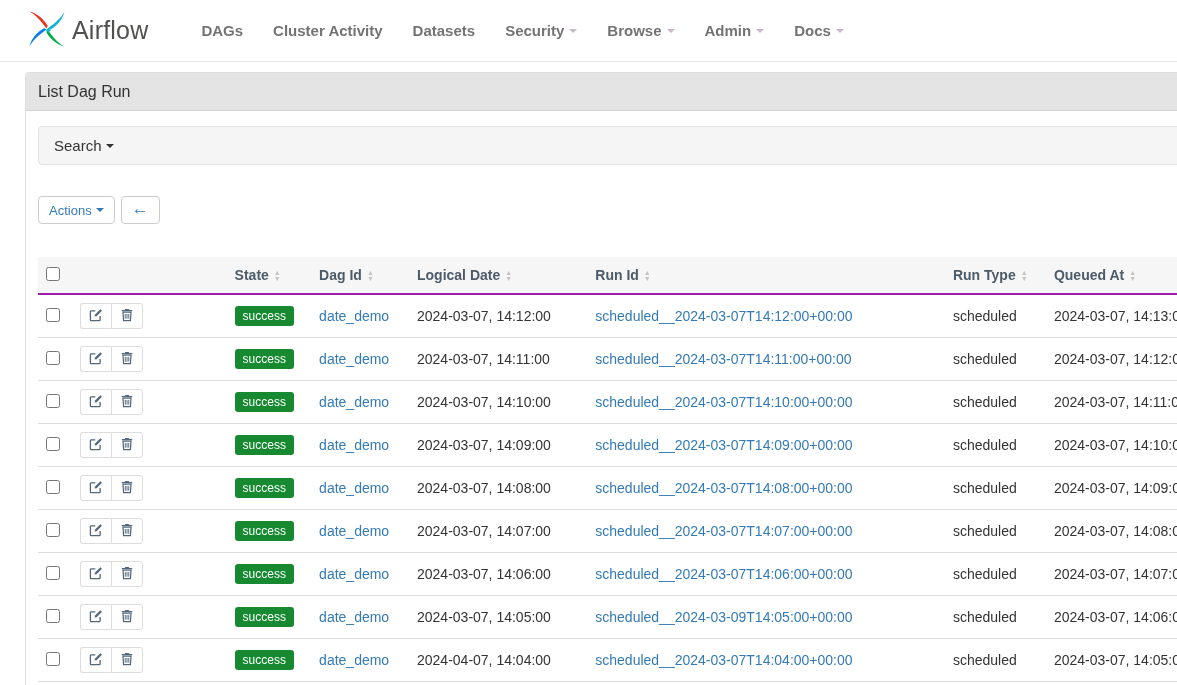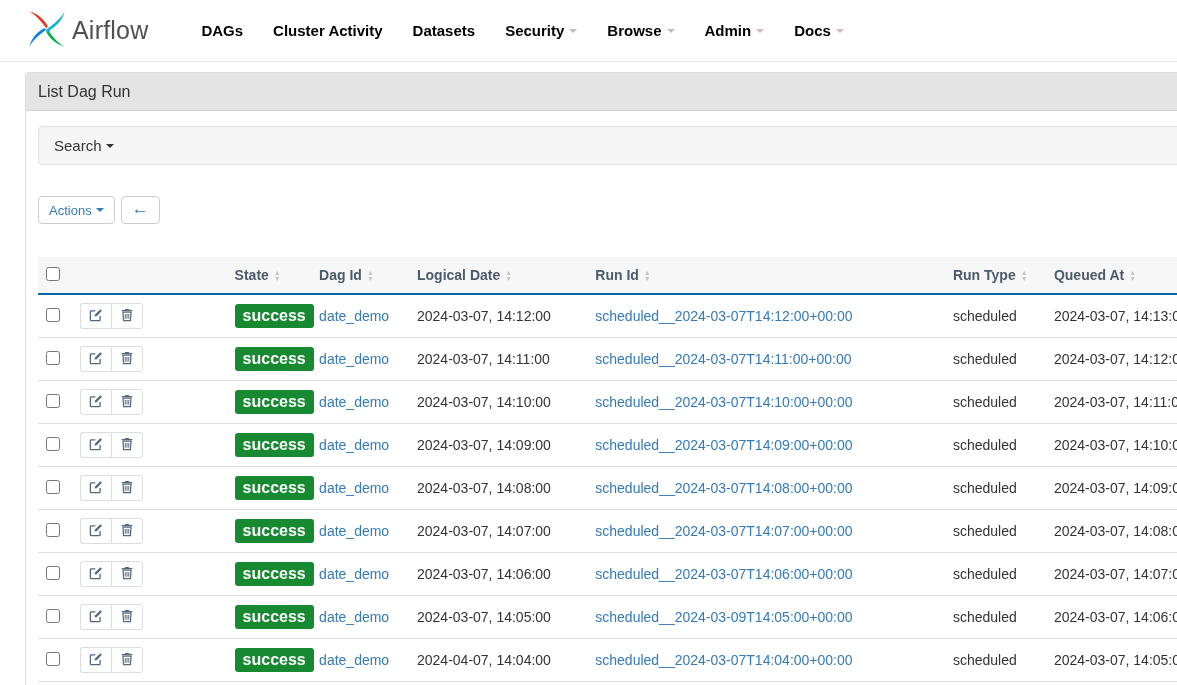--- a/index.html
+++ b/index.html
@@ -6,21 +6,21 @@
   * { box-sizing: border-box; margin: 0; padding: 0; }
   html, body { width: 1177px; height: 685px; overflow: hidden; background: #fff;
     font-family: "Liberation Sans", "DejaVu Sans", sans-serif; }
 
   
   .navbar { height: 62px; background: #fff; border-bottom: 1px solid #e6e6e6;
     display: flex; align-items: center; padding-left: 28px; }
   .brand { display: flex; align-items: center; gap: 6px; cursor: pointer; }
   .brand-text { font-size: 25px; color: #51504f; letter-spacing: .2px; }
   .nav-items { display: flex; list-style: none; margin-left: 38px; align-items: center; }
-  .nav-item { padding: 10px 15px; font-size: 15px; font-weight: bold; color: #000000;
+  .nav-item { padding: 10px 15px; font-size: 15px; font-weight: bold; color: #737373;
     cursor: pointer; white-space: nowrap; display: flex; align-items: center; }
   .caret { display: inline-block; width: 0; height: 0; margin-left: 5px;
     border-left: 4px solid transparent; border-right: 4px solid transparent;
     border-top: 4px solid #c9b6c6; }
 
   
   .page-wrap { margin-top: 10px; }
   .panel { margin-left: 25px; width: 1300px; border: 1px solid #ddd; border-right: none;
     border-radius: 4px 0 0 0; background: #fff; }
   .panel-heading { background: #e4e4e4; border-bottom: 1px solid #d5d5d5;
@@ -35,21 +35,21 @@
   .toolbar { margin-top: 31px; display: flex; gap: 6px; }
   .btn { background: #fff; border: 1px solid #ccc; border-radius: 4px; color: var(--link, #337ab7);
     font-size: 13px; padding: 6px 10px; cursor: pointer; height: 28px;
     display: inline-flex; align-items: center; font-family: inherit; }
   .btn .caret { border-top-color: var(--link, #337ab7); margin-left: 4px; }
   .btn-back { font-size: 17px; padding: 2px 10px 6px 10px; line-height: 1; }
 
   
   .table-wrap { margin-top: 33px; }
   table { border-collapse: collapse; width: 1245px; table-layout: fixed; }
-  thead th { background: #f6f6f6; border-bottom: 2px solid #0369a1; text-align: left;
+  thead th { background: #f6f6f6; border-bottom: 2px solid #a21caf; text-align: left;
     padding: 8px; font-size: 14px; color: #4c5b69; font-weight: bold; height: 37px;
     cursor: pointer; white-space: nowrap; }
   tbody td { border-top: 1px solid #ddd; padding: 8px; font-size: 14px; color: #333;
     height: 39px; vertical-align: middle; white-space: nowrap; }
   tbody tr:first-child td { border-top: none; }
   tbody tr:last-child td { border-bottom: 1px solid #ddd; }
 
   .col-check  { width: 33px; }
   .col-act    { width: 150px; }
   .col-state  { width: 82px; }
@@ -65,21 +65,21 @@
 
   input[type="checkbox"] { width: 14px; height: 14px; cursor: pointer; }
 
   .btn-group { display: inline-flex; }
   .btn-icon { background: #fff; border: 1px solid #ddd; padding: 4px 8px; cursor: pointer;
     display: inline-flex; align-items: center; justify-content: center; height: 26px; }
   .btn-icon:first-child { border-radius: 3px 0 0 3px; border-right: none; }
   .btn-icon:last-child { border-radius: 0 3px 3px 0; }
 
   .badge-state { display: inline-block; background: var(--success_badge, #178a31); color: #fff;
-    font-size: 16px; font-weight: bold; padding: 3px 8px; border-radius: 3px; }
+    font-size: 12px; font-weight: normal; padding: 3px 8px; border-radius: 3px; }
 
   a.cell-link { color: var(--link, #337ab7); text-decoration: none; cursor: pointer; }
 </style>
 </head>
 <body>
 
 <header class="navbar">
   <div class="brand">
     <span>
       <svg width="38" height="38" viewBox="0 0 40 40">

